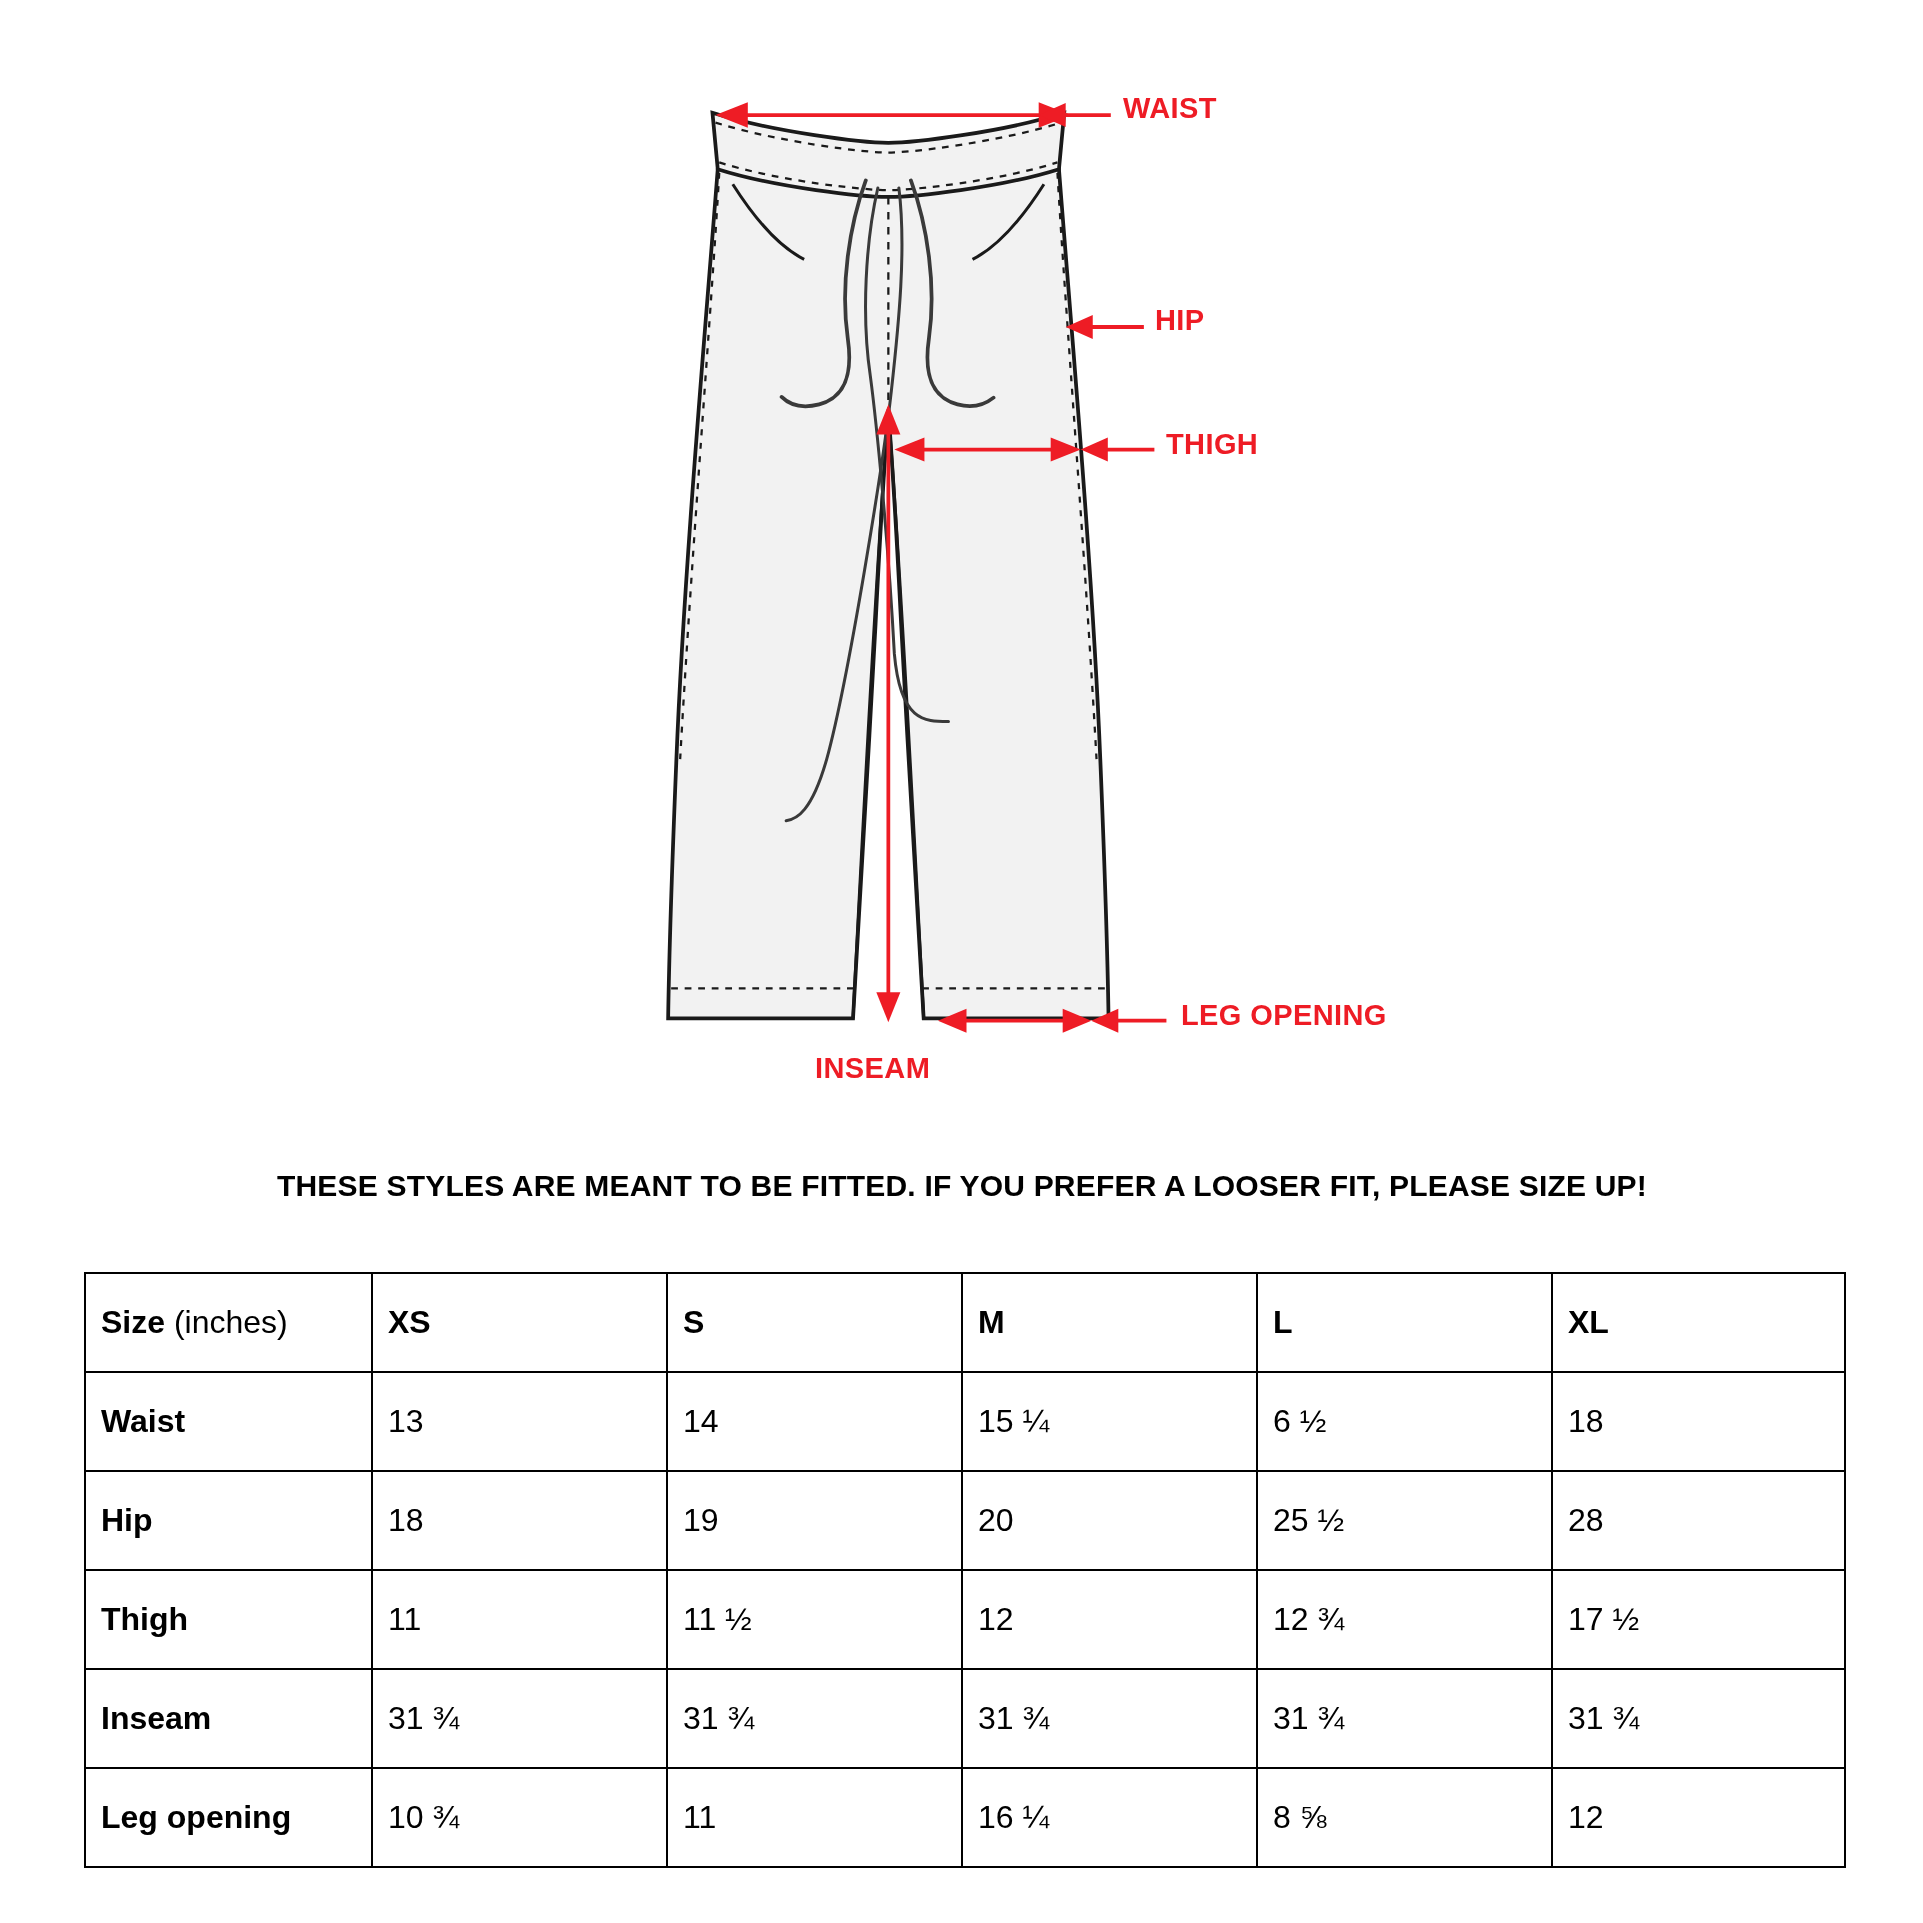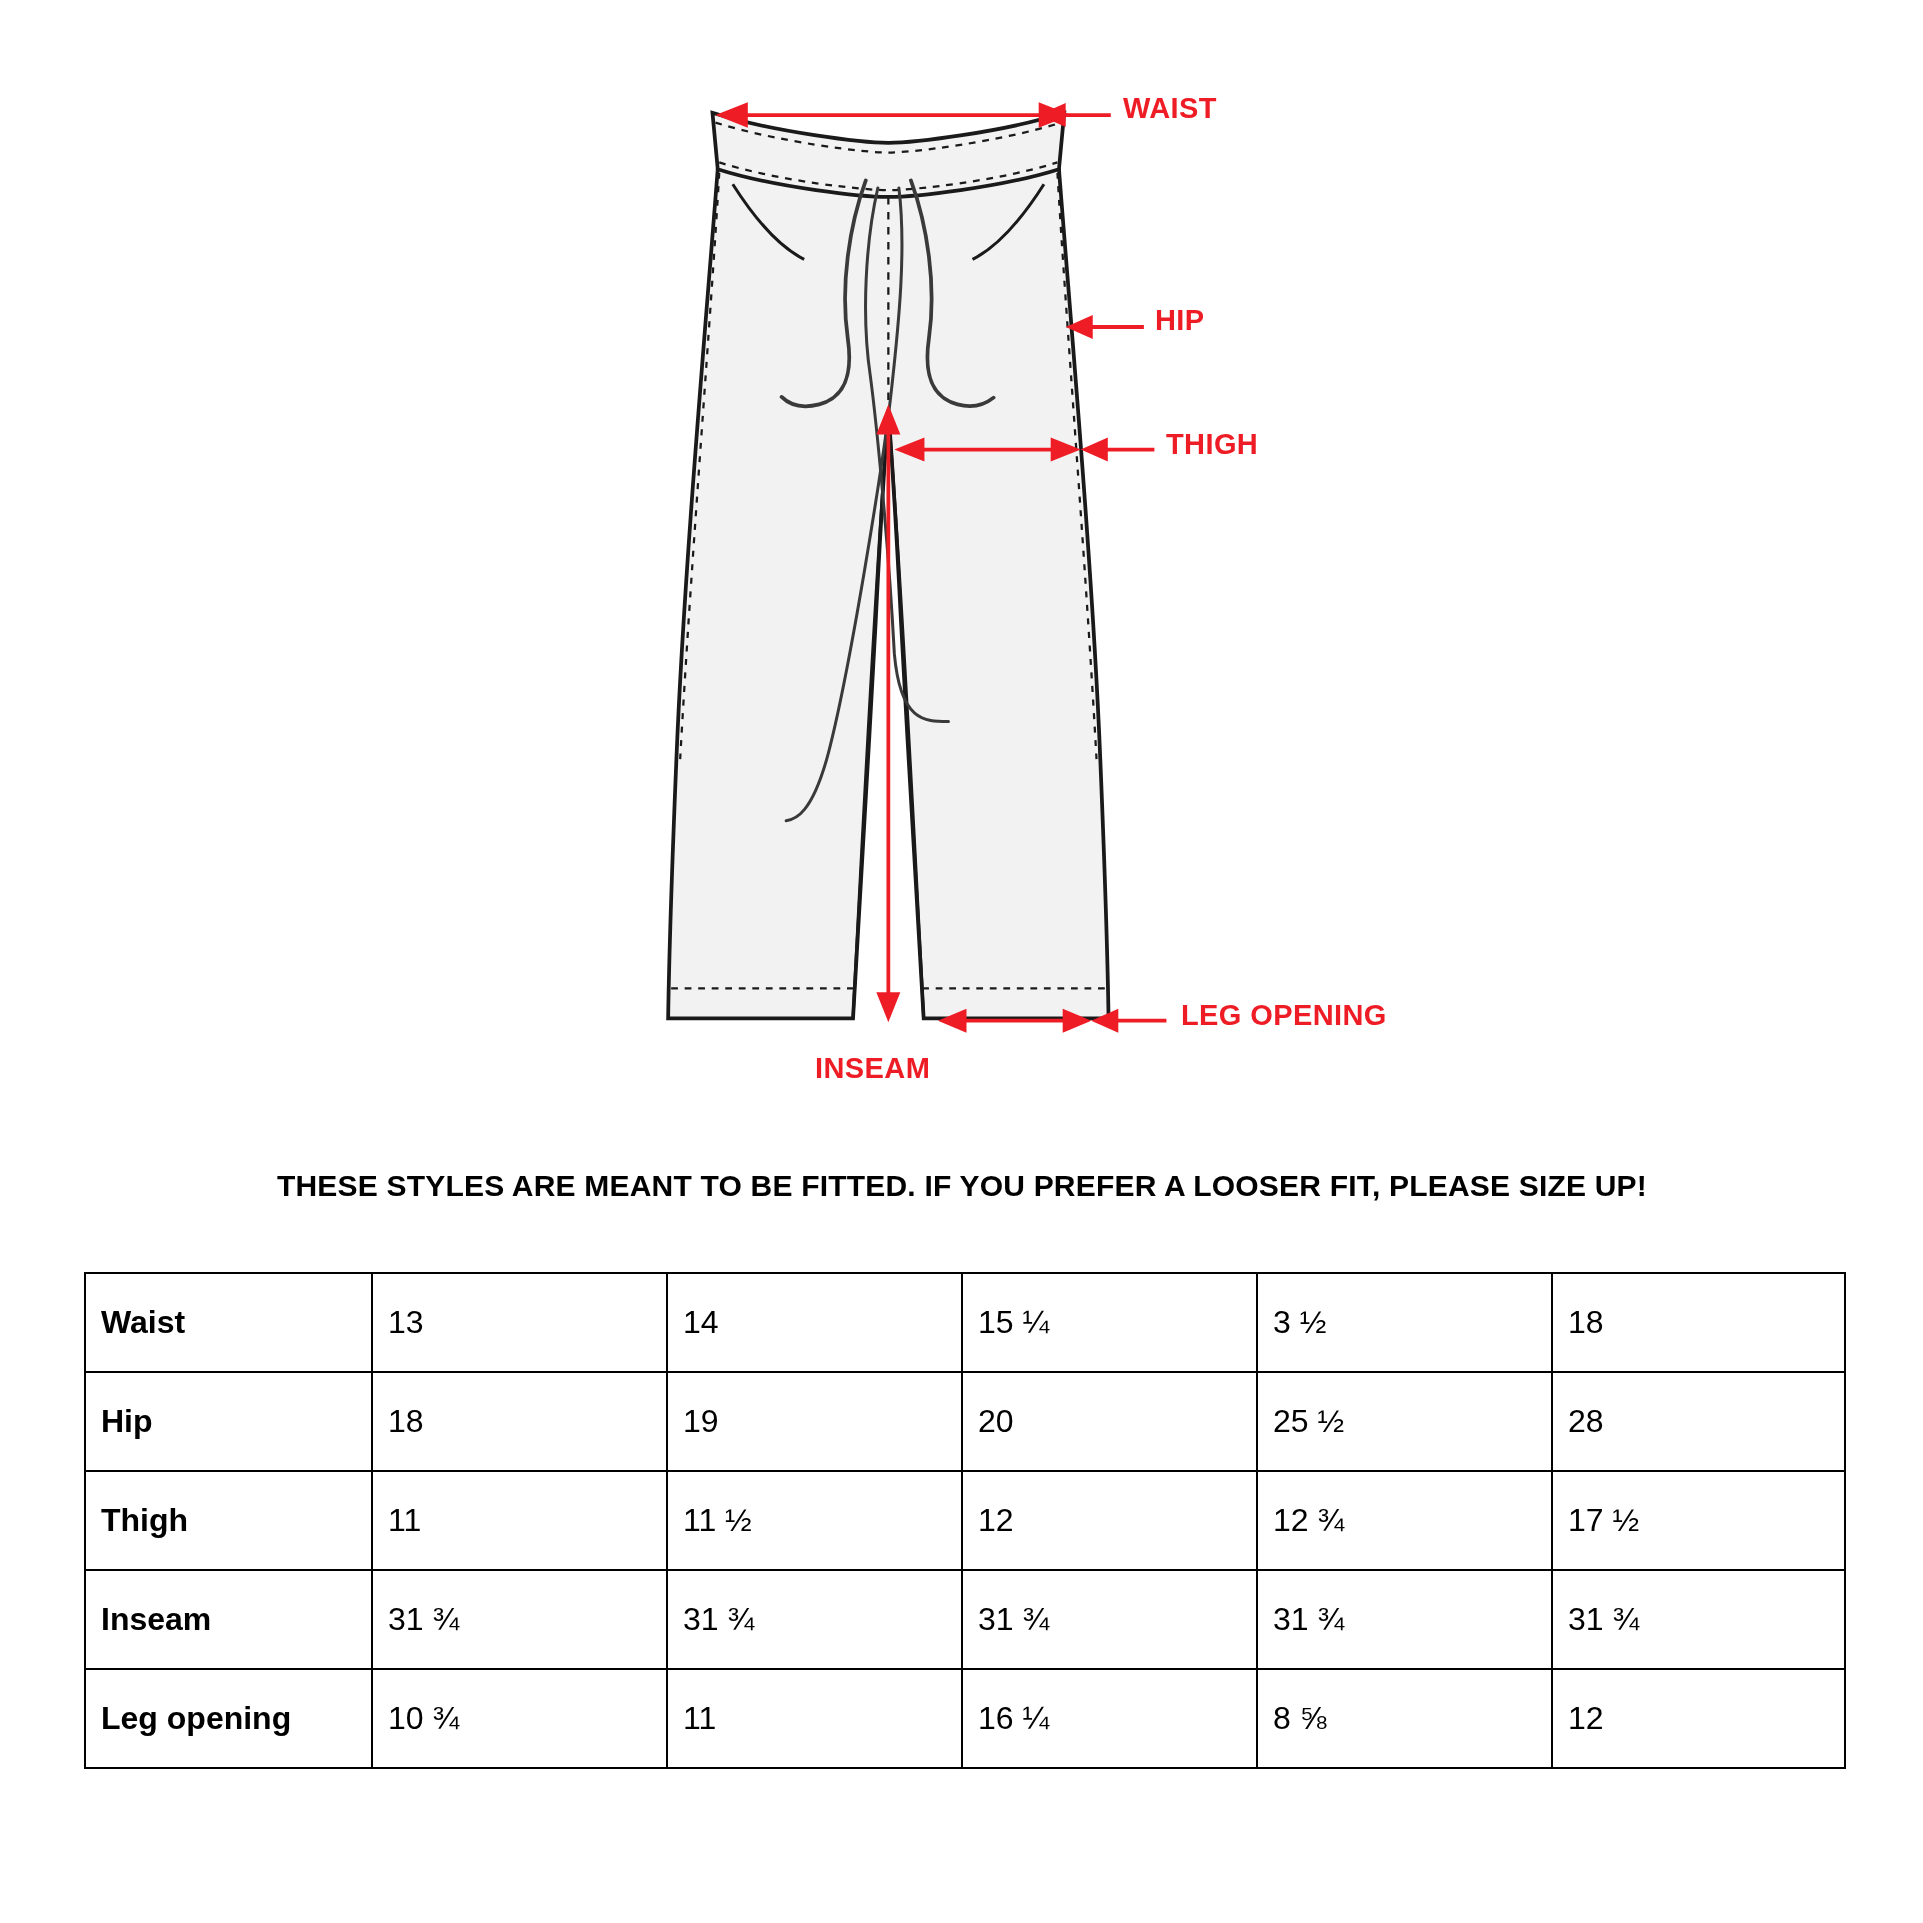--- a/index.html
+++ b/index.html
@@ -203,25 +203,33 @@
       <colgroup>
         <col class="c0">
           <col class="c1">
           <col class="c2">
           <col class="c3">
           <col class="c4">
           <col class="c5">
       </colgroup>
       <tbody>
         <tr>
+          <td class="rowhead"><span>Size</span><span class="hdr-unit"> (inches)</span></td>
+          <td class="colhead">XS</td>
+          <td class="colhead">S</td>
+          <td class="colhead">M</td>
+          <td class="colhead">L</td>
+          <td class="colhead">XL</td>
+        </tr>
+        <tr>
           <td class="rowhead">Waist</td>
           <td>13</td>
           <td>14</td>
           <td>15 ¼</td>
-          <td>3 ½</td>
+          <td>6 ½</td>
           <td>18</td>
         </tr>
         <tr>
           <td class="rowhead">Hip</td>
           <td>18</td>
           <td>19</td>
           <td>20</td>
           <td>25 ½</td>
           <td>28</td>
         </tr>

